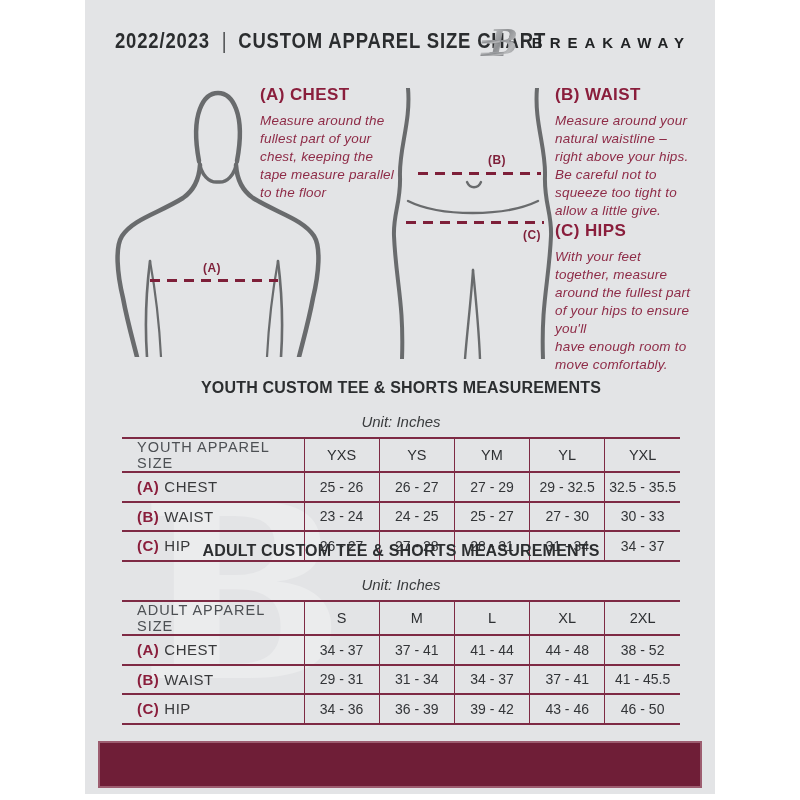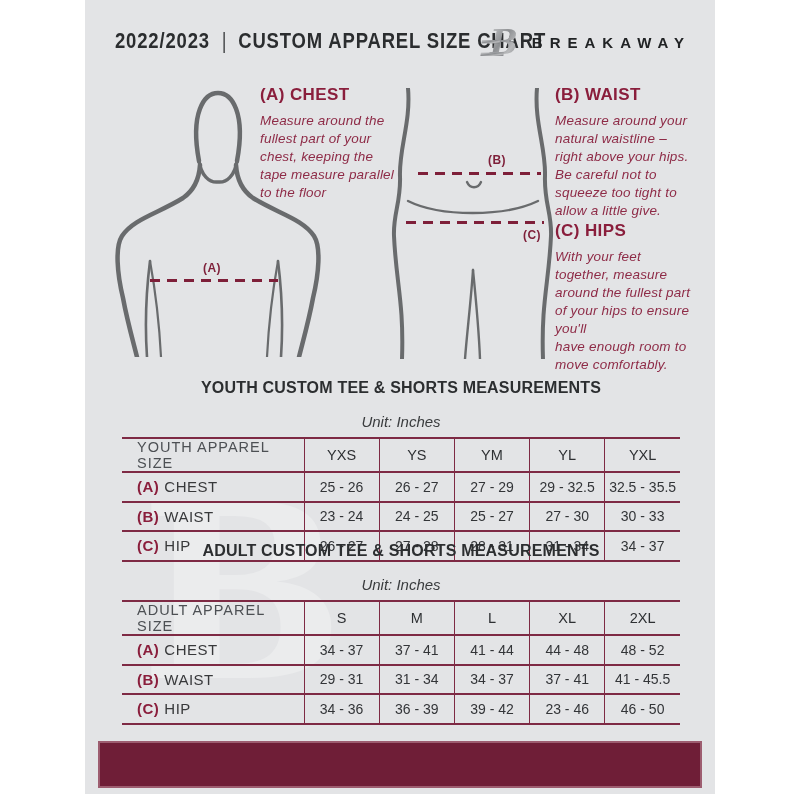--- a/index.html
+++ b/index.html
@@ -251,36 +251,36 @@
           <th class="size-h">2XL</th>
         </tr>
       </thead>
       <tbody>
         <tr>
           <td class="rowlabel"><span class="pfx">(A)</span><span>CHEST</span></td>
           <td>34 - 37</td>
           <td>37 - 41</td>
           <td>41 - 44</td>
           <td>44 - 48</td>
-          <td>48 - 52</td>
+          <td>38 - 52</td>
         </tr>
         <tr>
           <td class="rowlabel"><span class="pfx">(B)</span><span>WAIST</span></td>
           <td>29 - 31</td>
           <td>31 - 34</td>
           <td>34 - 37</td>
           <td>37 - 41</td>
           <td>41 - 45.5</td>
         </tr>
         <tr>
           <td class="rowlabel"><span class="pfx">(C)</span><span>HIP</span></td>
           <td>34 - 36</td>
           <td>36 - 39</td>
           <td>39 - 42</td>
-          <td>23 - 46</td>
+          <td>43 - 46</td>
           <td>46 - 50</td>
         </tr>
       </tbody>
     </table>
   </div>
 
   <div class="footer-bar"></div>
 
 </div>
 

